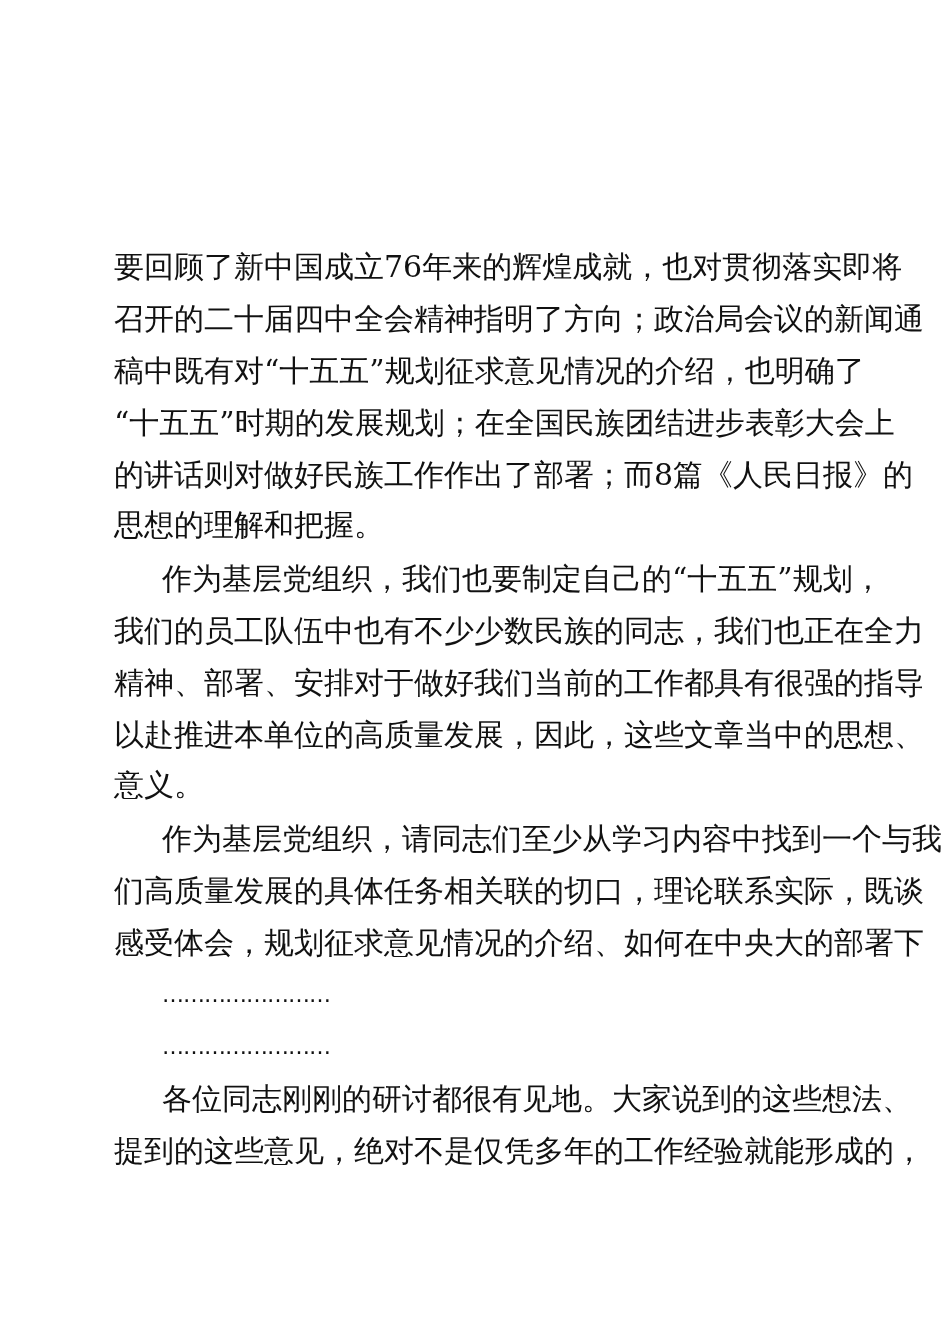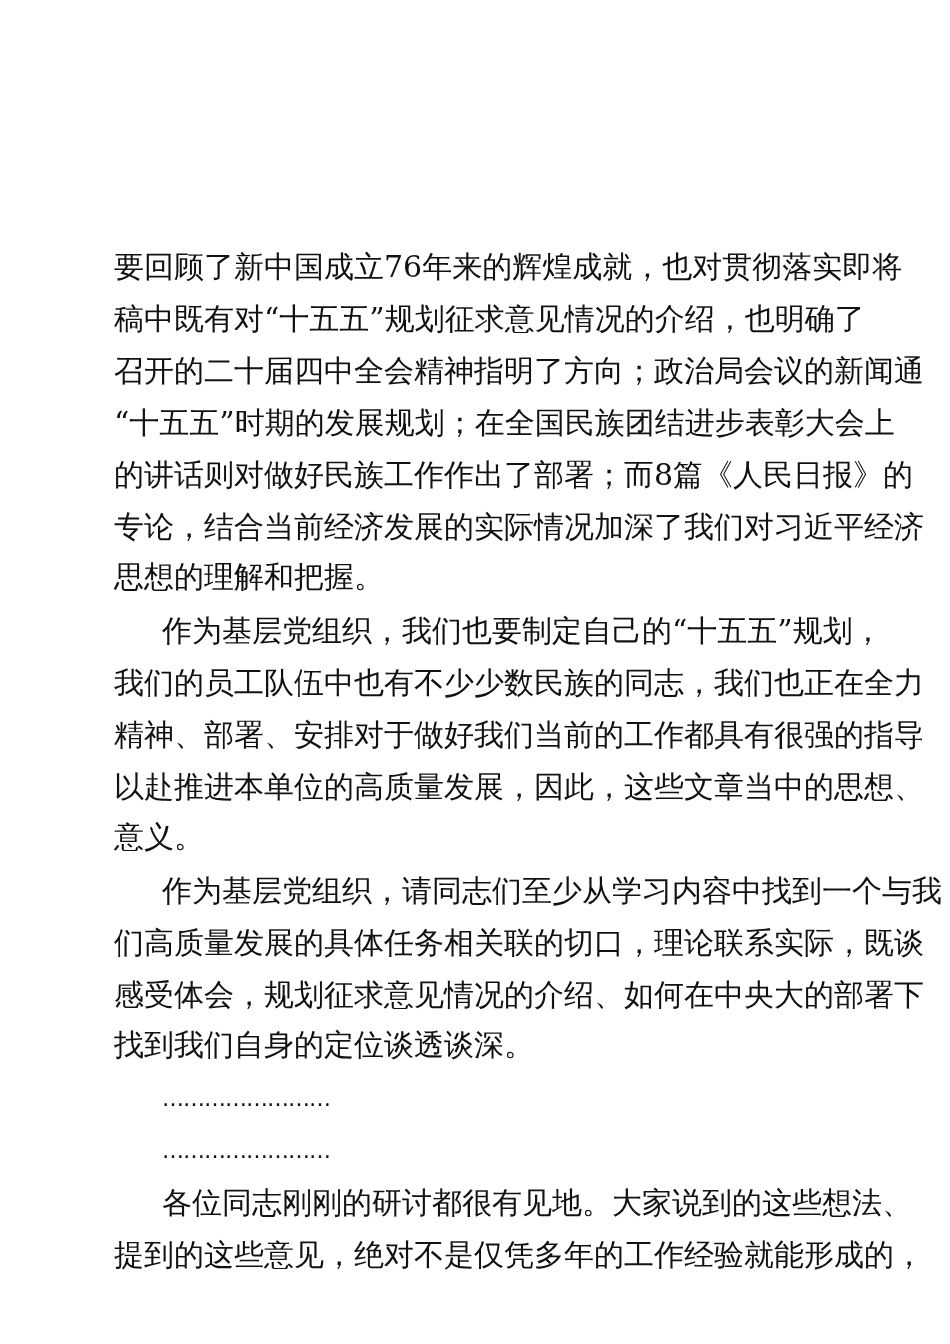--- a/index.html
+++ b/index.html
@@ -19,39 +19,37 @@
   .line.last { text-align-last: left; font-family: Liberation Mono, monospace; }
   .line.indent { padding-left: 48px; }
   .dots { font-family:"DejaVu Sans", sans-serif; font-size:22px; letter-spacing:-1px; text-align-last:left; }
 </style>
 </head>
 <body>
 
 <div class="page">
   <div>
     <div class="line">要回顾了新中国成立76年来的辉煌成就，也对贯彻落实即将</div>
+    <div class="line">召开的二十届四中全会精神指明了方向；政治局会议的新闻通</div>
     <div class="line">稿中既有对“十五五”规划征求意见情况的介绍，也明确了</div>
-    <div class="line">召开的二十届四中全会精神指明了方向；政治局会议的新闻通</div>
     <div class="line">“十五五”时期的发展规划；在全国民族团结进步表彰大会上</div>
     <div class="line">的讲话则对做好民族工作作出了部署；而8篇《人民日报》的</div>
-    <div class="line">专论，结合当前经济发展的实际情况加深了我们对习近平经济</div>
     <div class="line last">思想的理解和把握。</div>
   </div>
   <div>
     <div class="line indent">作为基层党组织，我们也要制定自己的“十五五”规划，</div>
     <div class="line">我们的员工队伍中也有不少少数民族的同志，我们也正在全力</div>
     <div class="line">精神、部署、安排对于做好我们当前的工作都具有很强的指导</div>
     <div class="line">以赴推进本单位的高质量发展，因此，这些文章当中的思想、</div>
     <div class="line last">意义。</div>
   </div>
   <div>
     <div class="line indent">作为基层党组织，请同志们至少从学习内容中找到一个与我</div>
     <div class="line">们高质量发展的具体任务相关联的切口，理论联系实际，既谈</div>
     <div class="line">感受体会，规划征求意见情况的介绍、如何在中央大的部署下</div>
-    <div class="line last">找到我们自身的定位谈透谈深。</div>
   </div>
   <div class="line indent dots">……………………</div>
   <div class="line indent dots">……………………</div>
   <div>
     <div class="line indent">各位同志刚刚的研讨都很有见地。大家说到的这些想法、</div>
     <div class="line">提到的这些意见，绝对不是仅凭多年的工作经验就能形成的，</div>
   </div>
 </div>
 
 </body></html>

